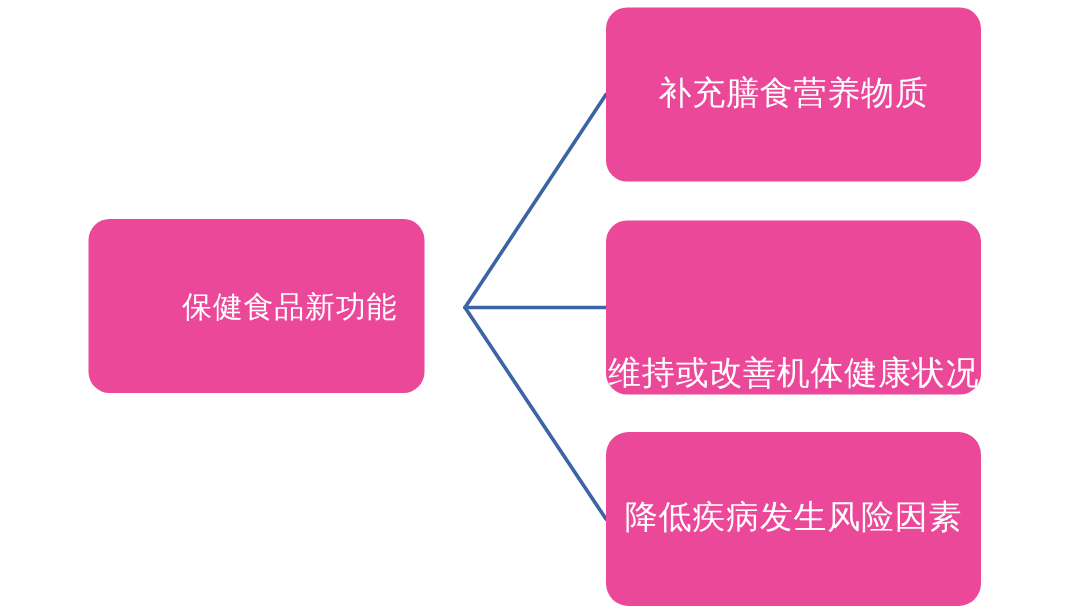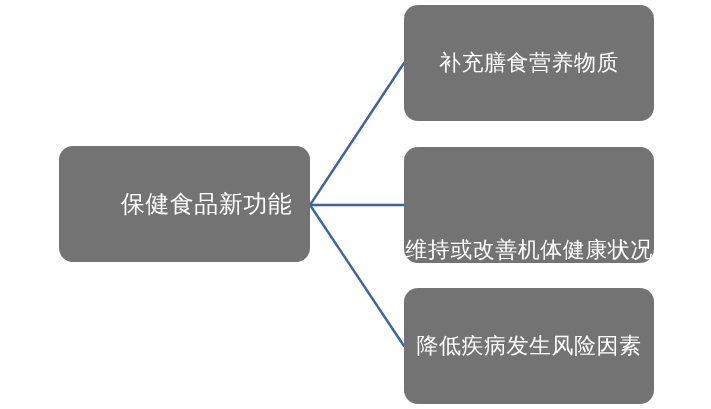--- a/index.html
+++ b/index.html
@@ -22,48 +22,48 @@
     position: absolute;
     left: 0;
     top: 0;
     width: 711px;
     height: 409px;
     pointer-events: none;
   }
   .node {
     position: absolute;
     box-sizing: border-box;
-    background: #737373;
+    background: #ec4899;
     border-radius: 14px;
     display: flex;
     align-items: center;
     justify-content: center;
     color: #FFFFFF;
     text-align: center;
     letter-spacing: 0.5px;
     white-space: nowrap;
     z-index: 2;
   }
   .node-root {
     left: 59px;
     top: 146px;
-    width: 251px;
+    width: 224px;
     height: 116px;
-    font-size: 24px;
+    font-size: 20px;
     padding-left: 44px;
   }
   .node-leaf {
     left: 404px;
     width: 250px;
     height: 116px;
     font-size: 22px;
   }
   .leaf-0 { top: 5px; }
   .leaf-1 { top: 147px; align-items: flex-end; }
-  .leaf-2 { top: 288px; }
+  .leaf-2 { top: 288px; border-radius: 15px; }
   .node-label {
     display: block;
     line-height: 1.2;
   }
 </style>
 </head>
 <body>
 
 <div id="canvas">
 

